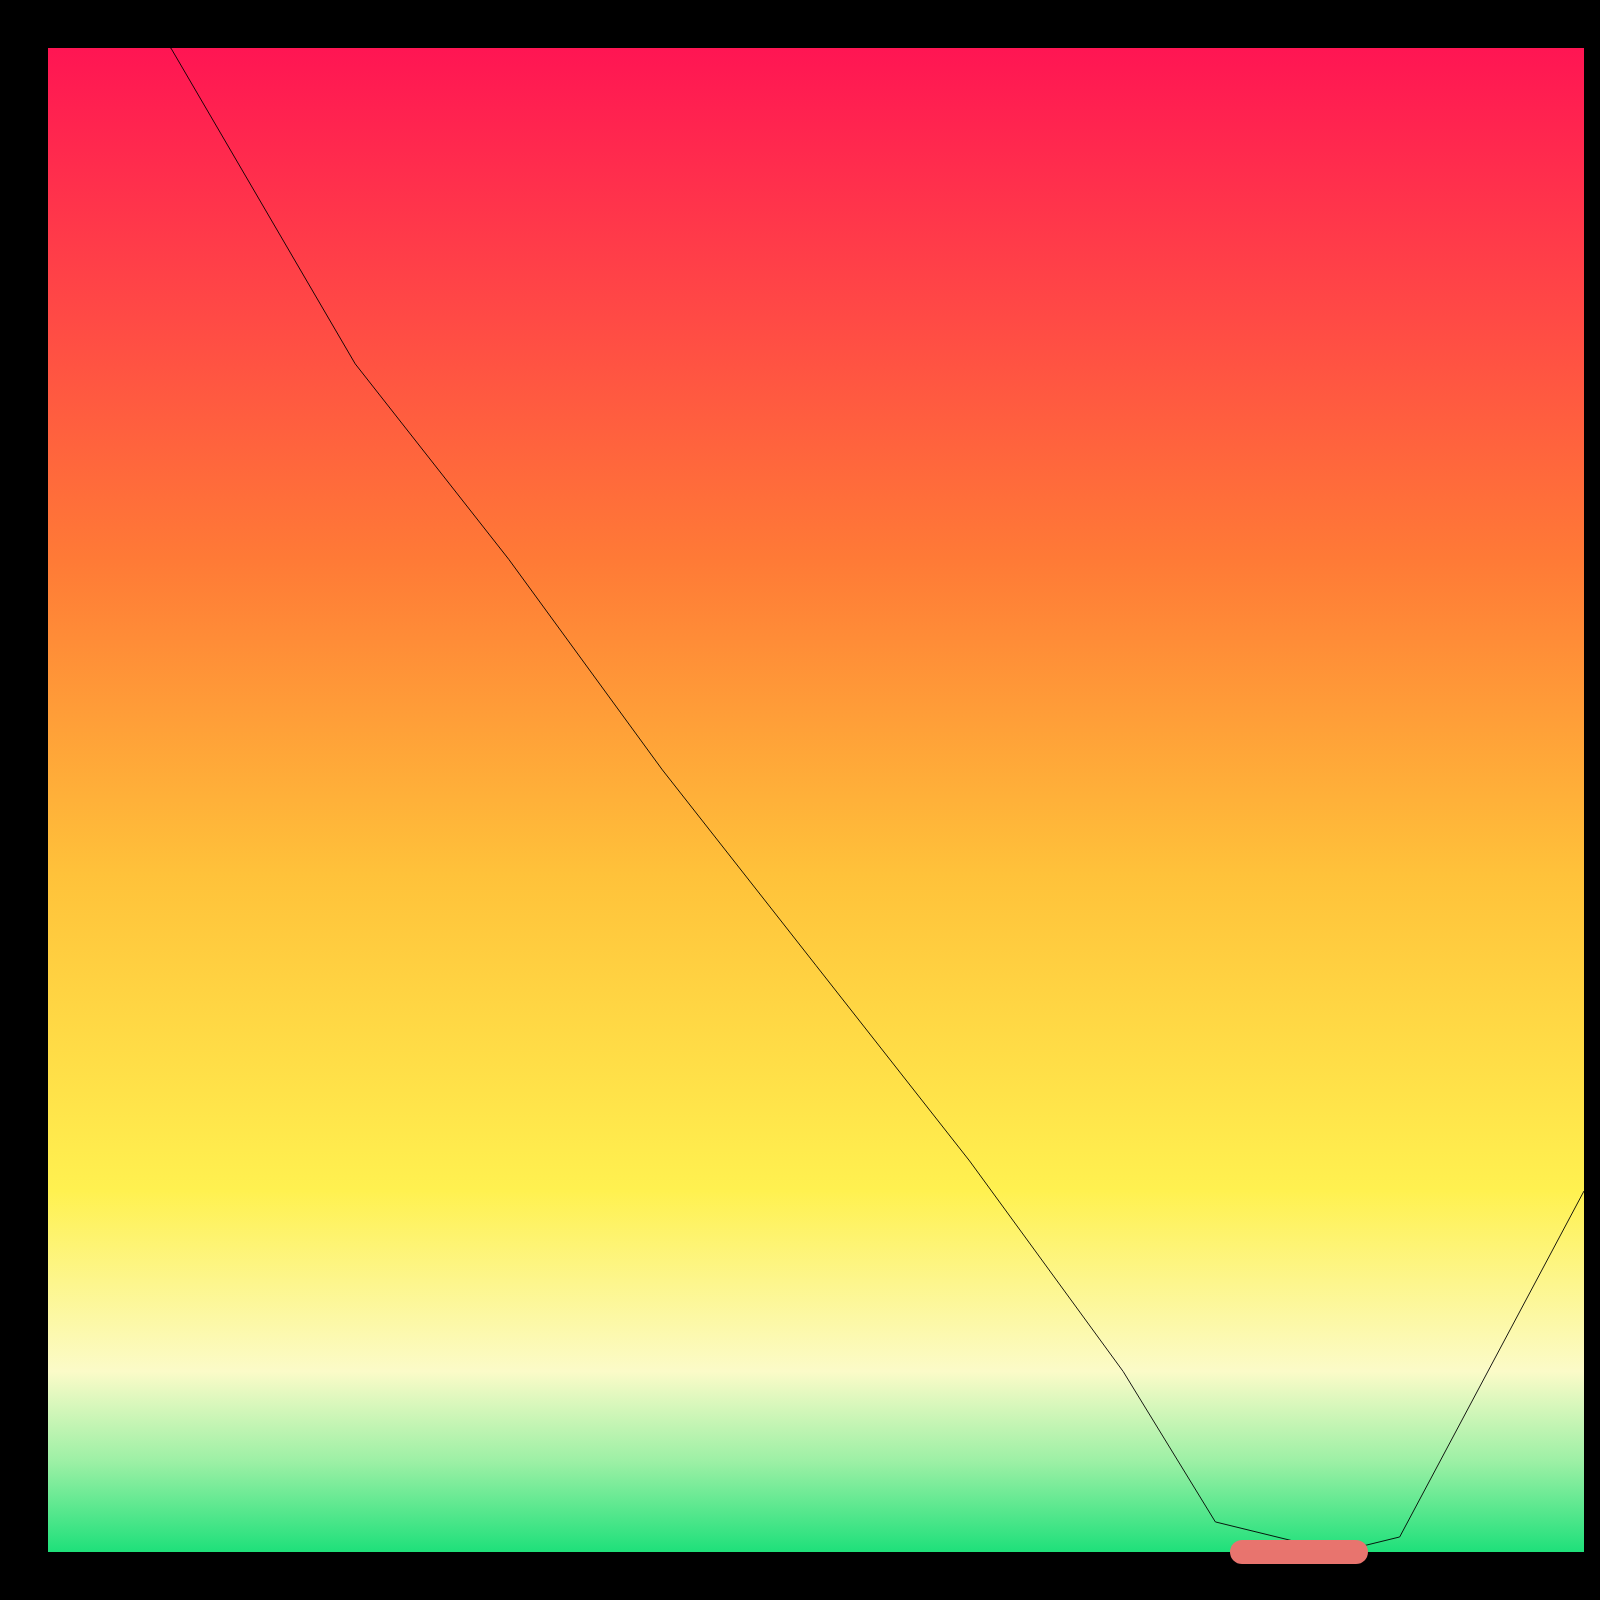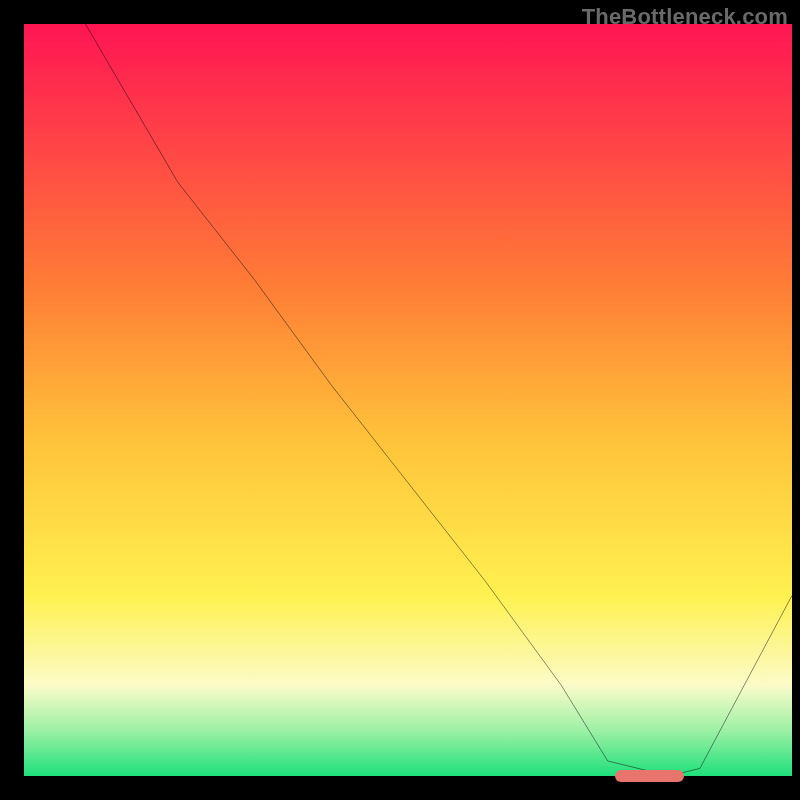--- a/index.html
+++ b/index.html
@@ -56,21 +56,20 @@
     background: #e8746e;
     border-radius: 6px;
     height: 12px;
     z-index: 3;
   }
 </style>
 </head>
 <body>
 
 <div class="frame">
-  <div class="watermark">TheBottleneck.com</div>
 
   <div class="plot-area">
     <div class="marker" style="left: 77%; width: 9%; bottom: 0%; transform: translateY(50%); background: rgb(232, 116, 110);"></div>
     <svg class="curve" viewBox="0 0 100 100" preserveAspectRatio="none">
       <path fill="none" stroke="#000000" stroke-width="0.45" vector-effect="non-scaling-stroke" d="M0.00 -4.00 L8.00 0.00 L20.00 21.00 L30.00 34.00 L40.00 48.00 L50.00 61.00 L60.00 74.00 L70.00 88.00 L76.00 98.00 L84.00 100.00 L88.00 99.00 L100.00 76.00"></path>
     </svg>
   </div>
 </div>
 
 </body></html>

